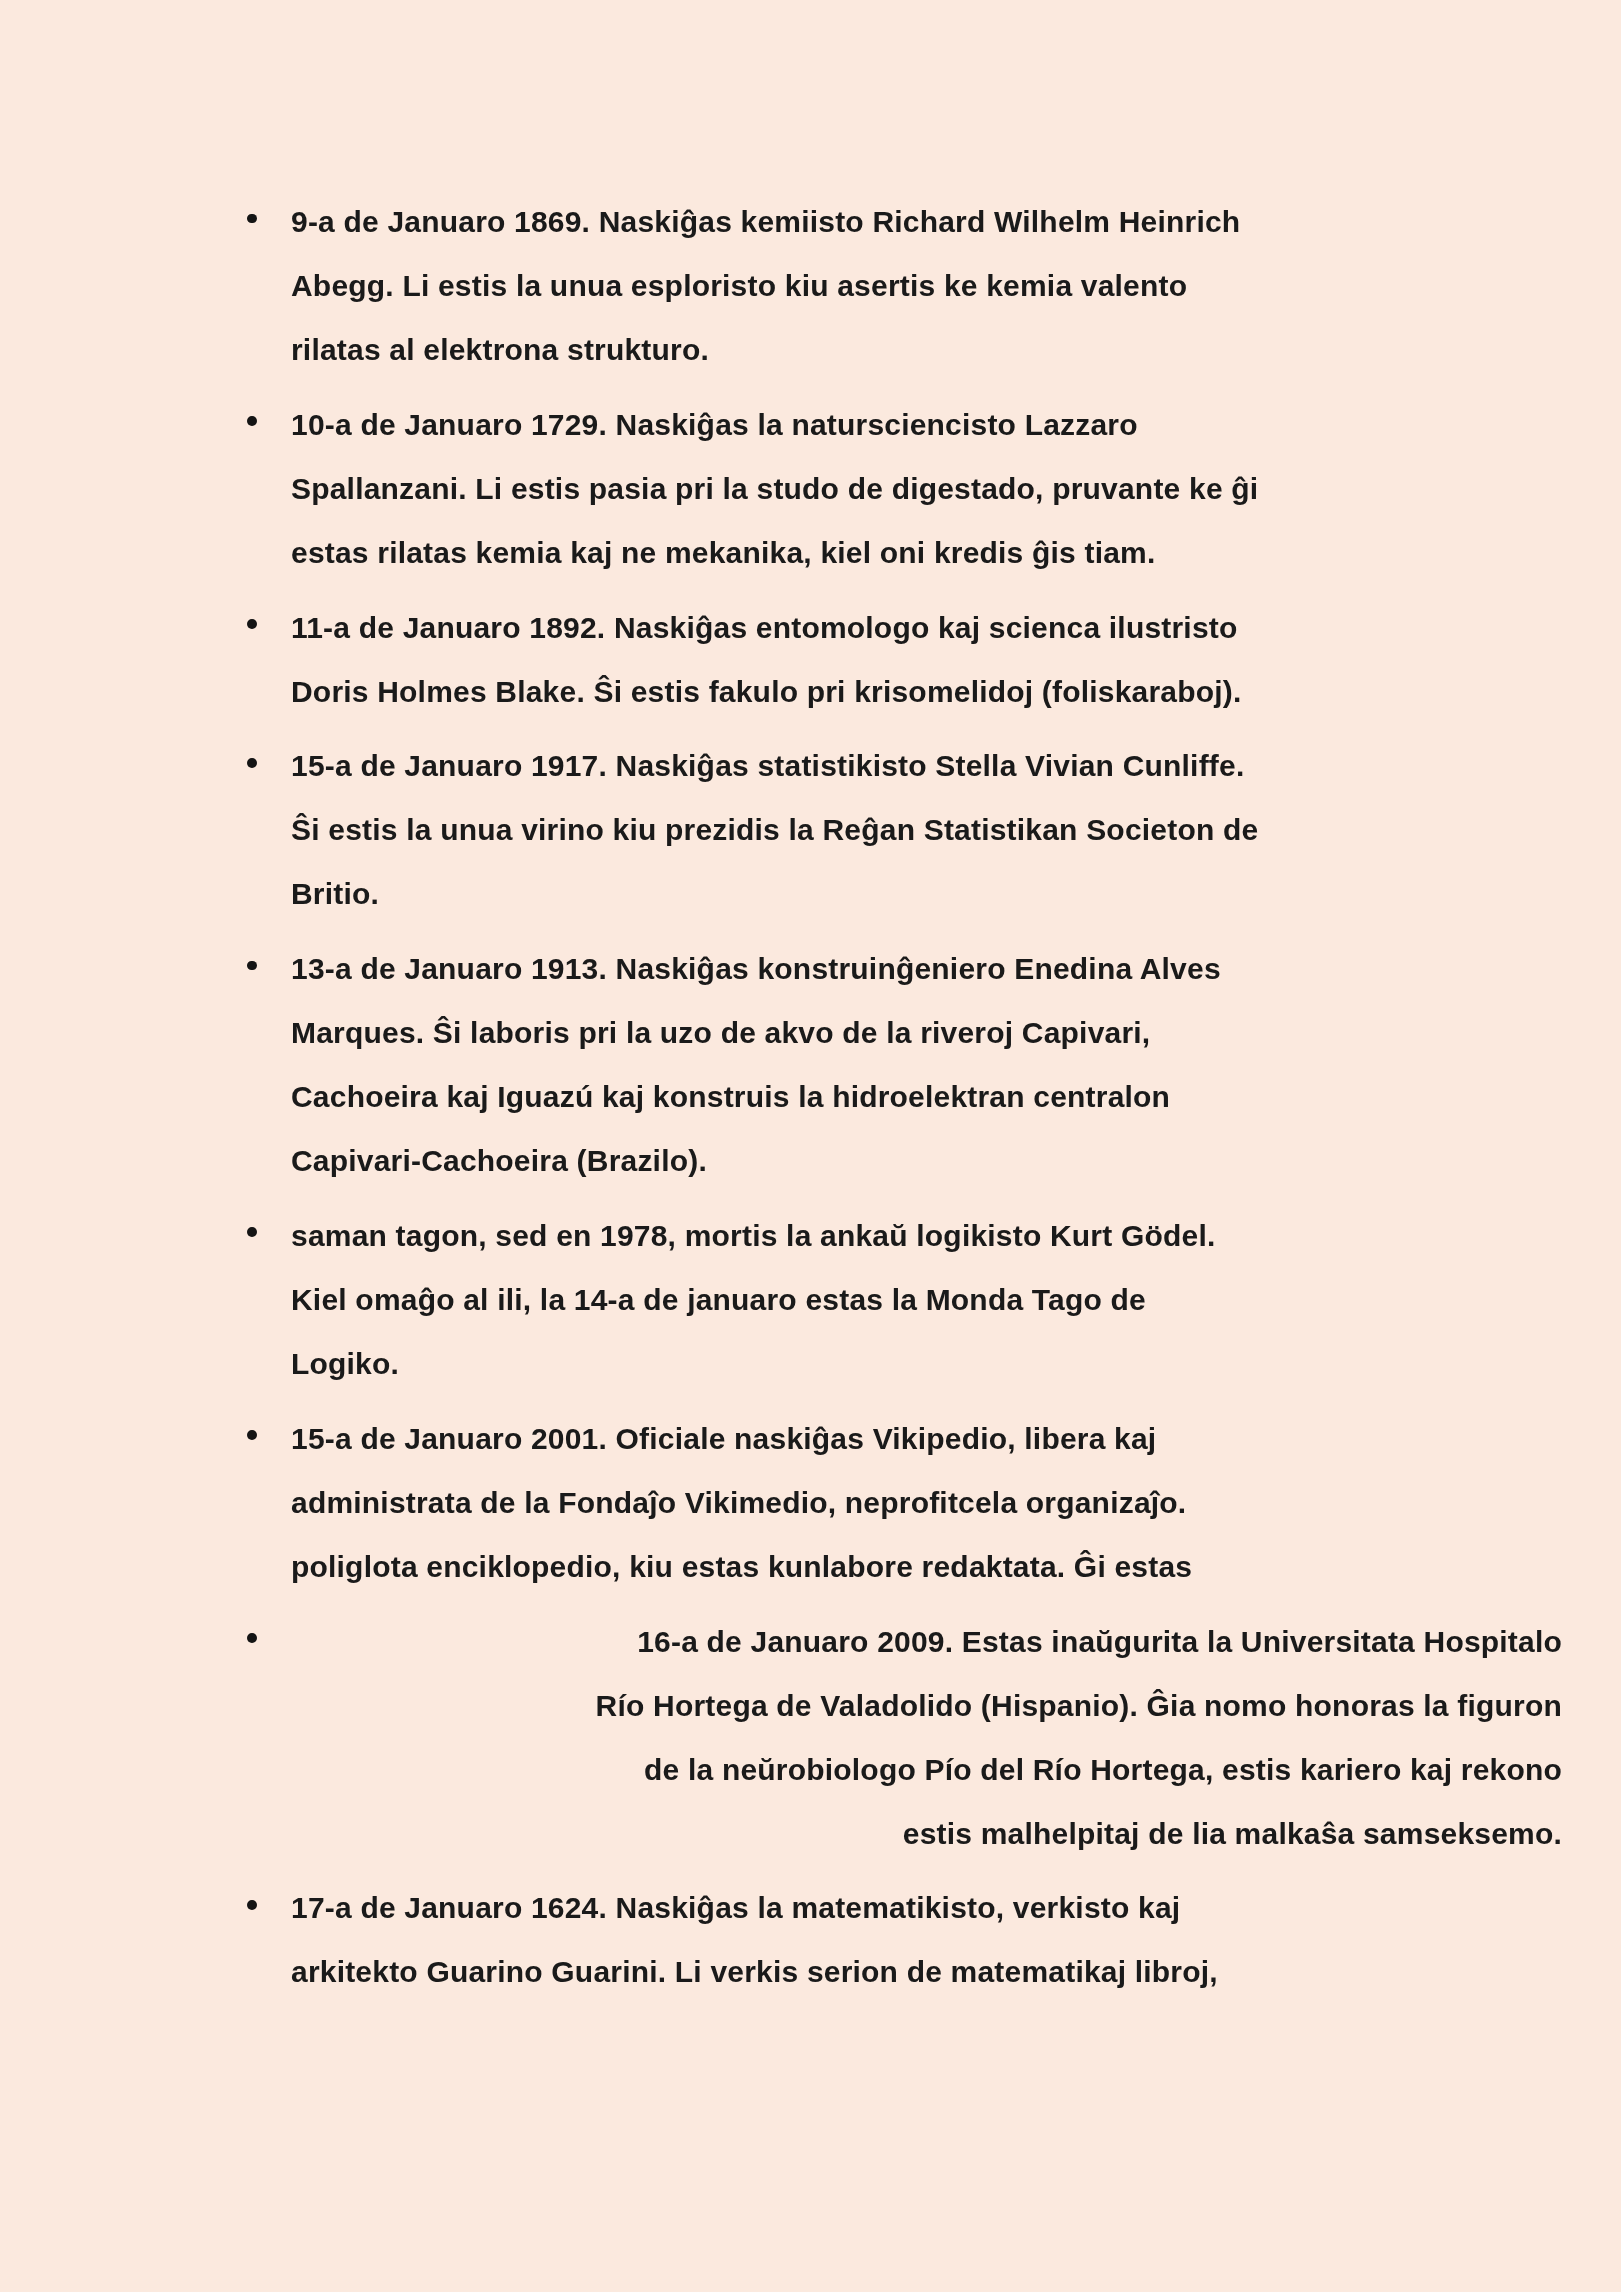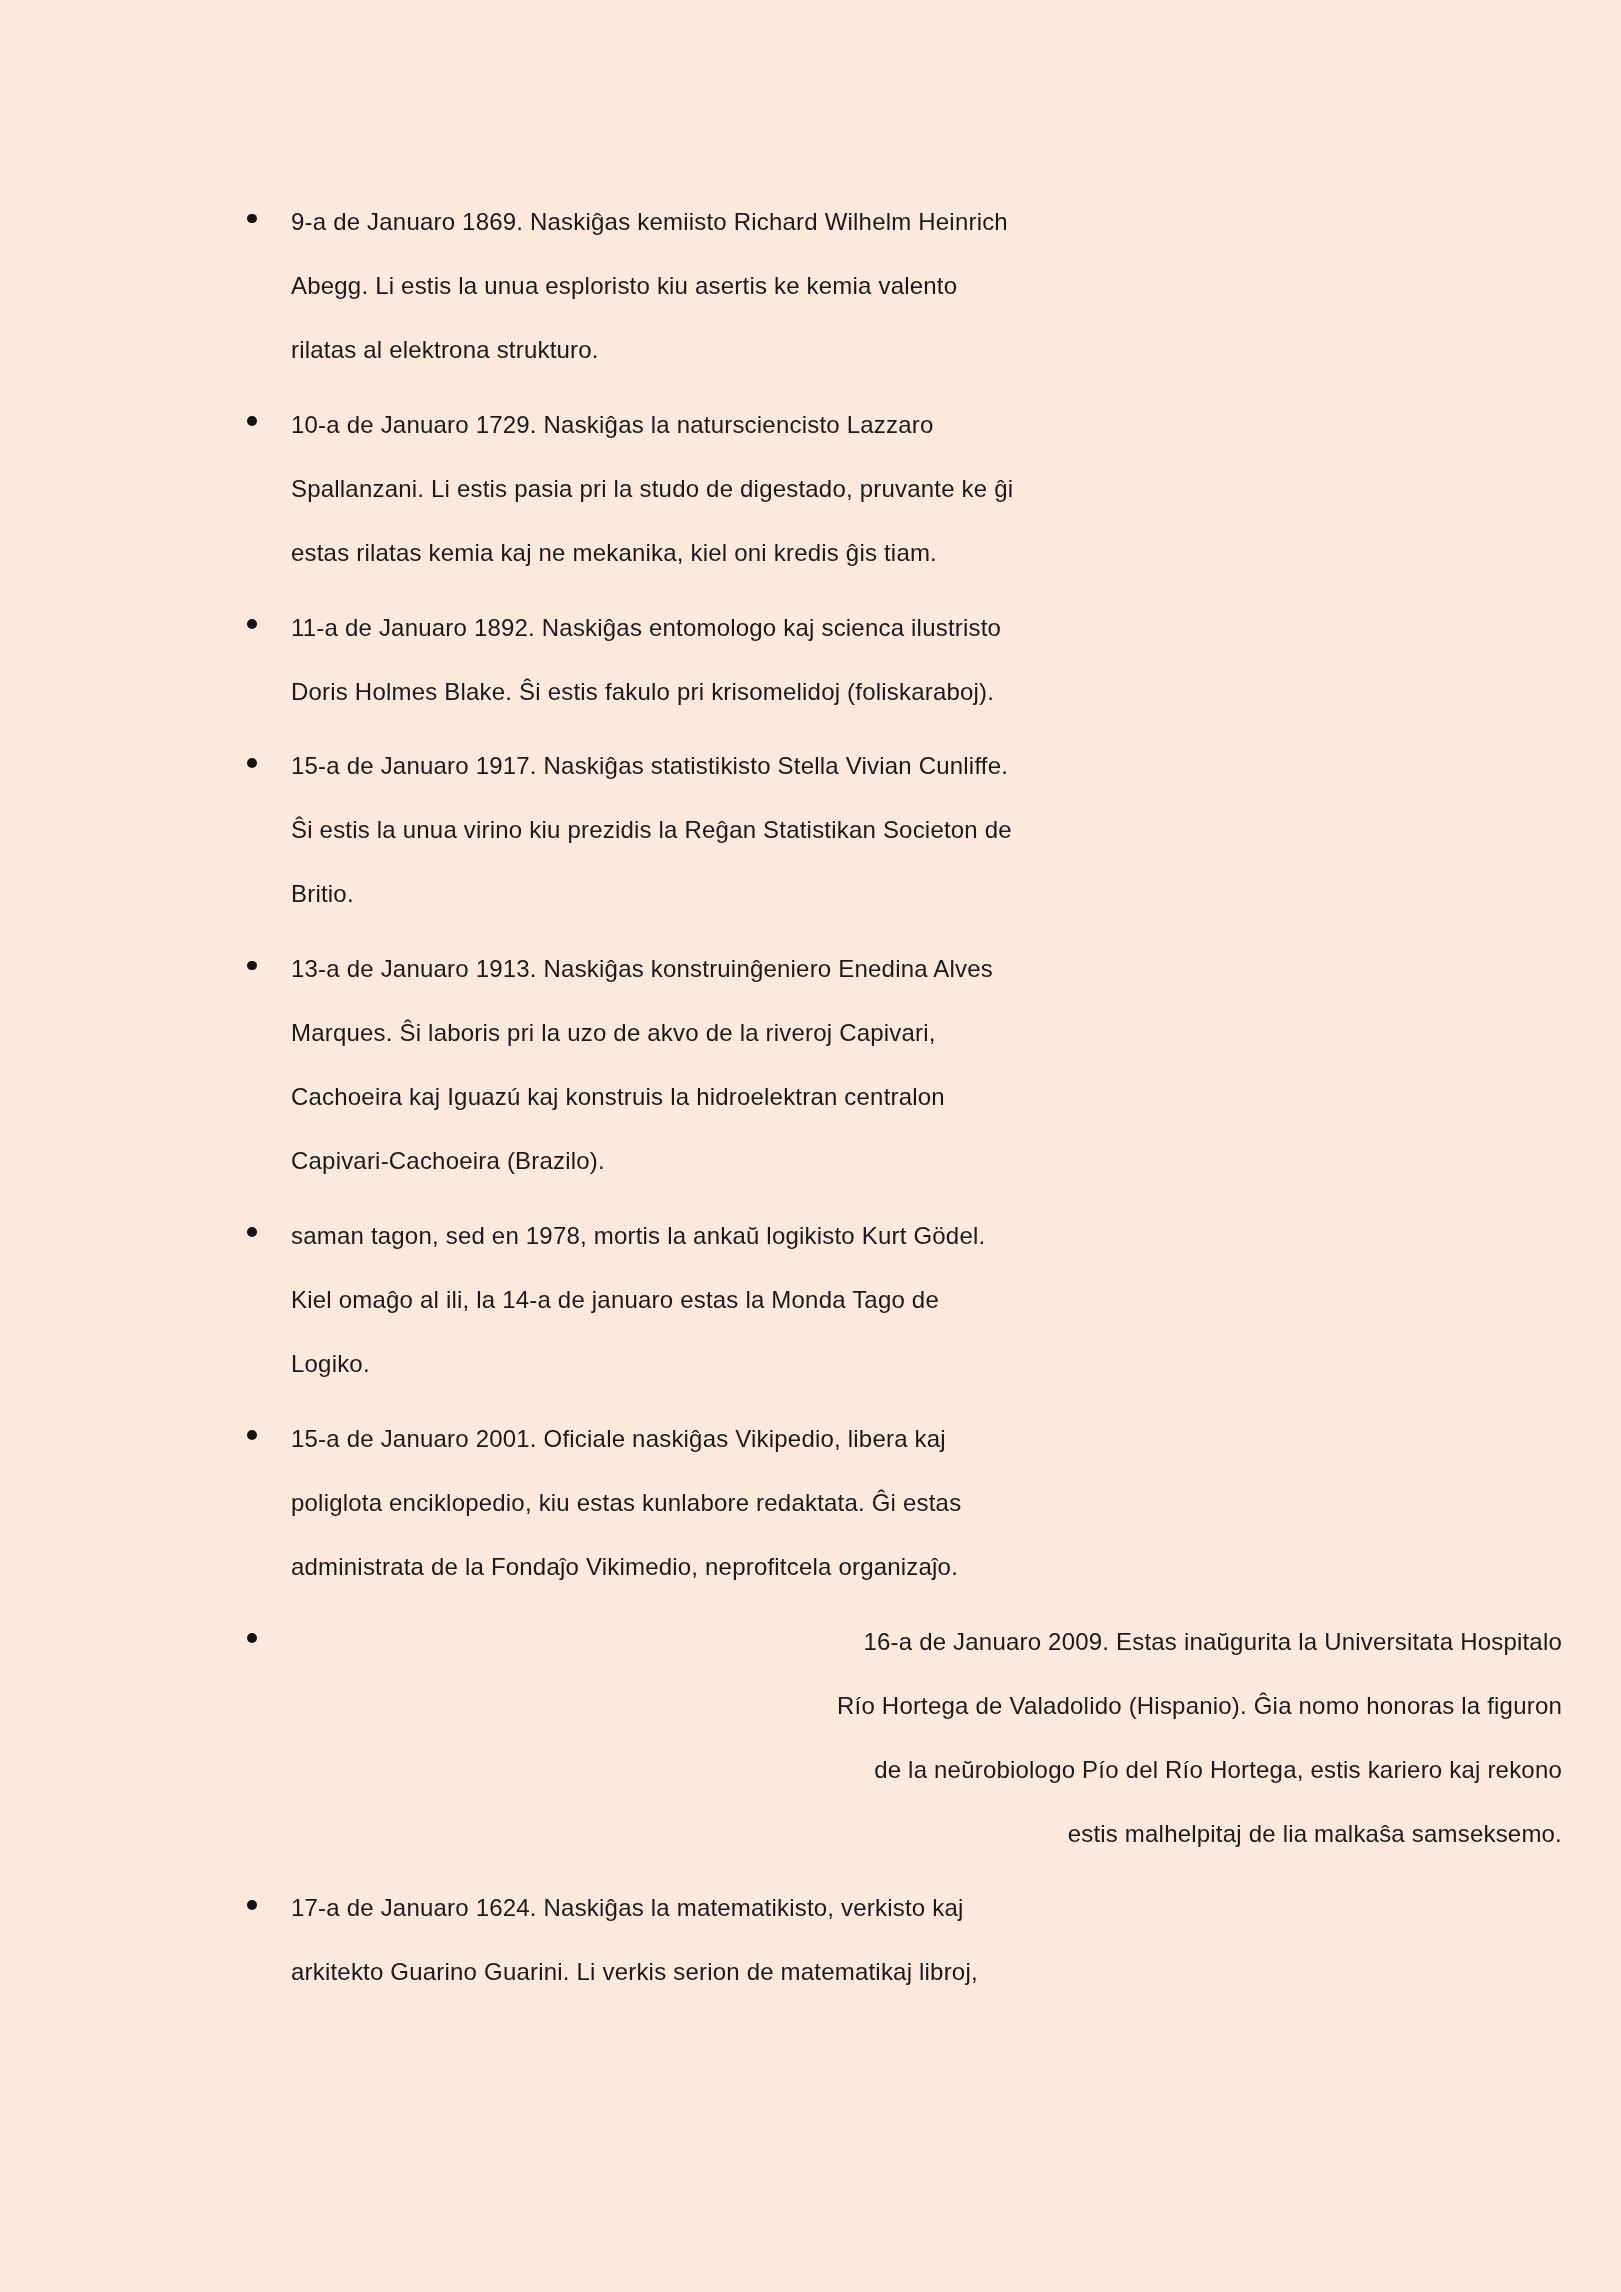--- a/index.html
+++ b/index.html
@@ -22,24 +22,25 @@
   }
   ul.events {
     list-style: none;
     margin: 0;
     padding: 190px 59px 0 247px;
   }
   li.item {
     position: relative;
     padding-left: 44px;
     margin: 0 0 10.8px 0;
-    font-size: 24px;
+    font-size: 30px;
     line-height: 64px;
     color: #1a1a1a;
     letter-spacing: 0.2px;
+    font-weight: bold;
   }
   li.item:last-child {
     margin-bottom: 0;
   }
   li.item .bullet {
     position: absolute;
     left: 0;
     top: 23.5px;
     width: 9.8px;
     height: 9.8px;
@@ -100,22 +101,22 @@
         <div class="lines">
           <div class="line">saman tagon, sed en 1978, mortis la ankaŭ logikisto Kurt Gödel.</div>
           <div class="line">Kiel omaĝo al ili, la 14-a de januaro estas la Monda Tago de</div>
           <div class="line">Logiko.</div>
         </div>
       </li>
       <li class="item" style="color: rgb(26, 26, 26);">
         <span class="bullet" style="background: rgb(20, 20, 20);"></span>
         <div class="lines">
           <div class="line">15-a de Januaro 2001. Oficiale naskiĝas Vikipedio, libera kaj</div>
+          <div class="line">administrata de la Fondaĵo Vikimedio, neprofitcela organizaĵo.</div>
           <div class="line">poliglota enciklopedio, kiu estas kunlabore redaktata. Ĝi estas</div>
-          <div class="line">administrata de la Fondaĵo Vikimedio, neprofitcela organizaĵo.</div>
         </div>
       </li>
       <li class="item" style="color: rgb(26, 26, 26); text-align: right;">
         <span class="bullet" style="background: rgb(20, 20, 20);"></span>
         <div class="lines">
           <div class="line">16-a de Januaro 2009. Estas inaŭgurita la Universitata Hospitalo</div>
           <div class="line">Río Hortega de Valadolido (Hispanio). Ĝia nomo honoras la figuron</div>
           <div class="line">de la neŭrobiologo Pío del Río Hortega, estis kariero kaj rekono</div>
           <div class="line">estis malhelpitaj de lia malkaŝa samseksemo.</div>
         </div>

